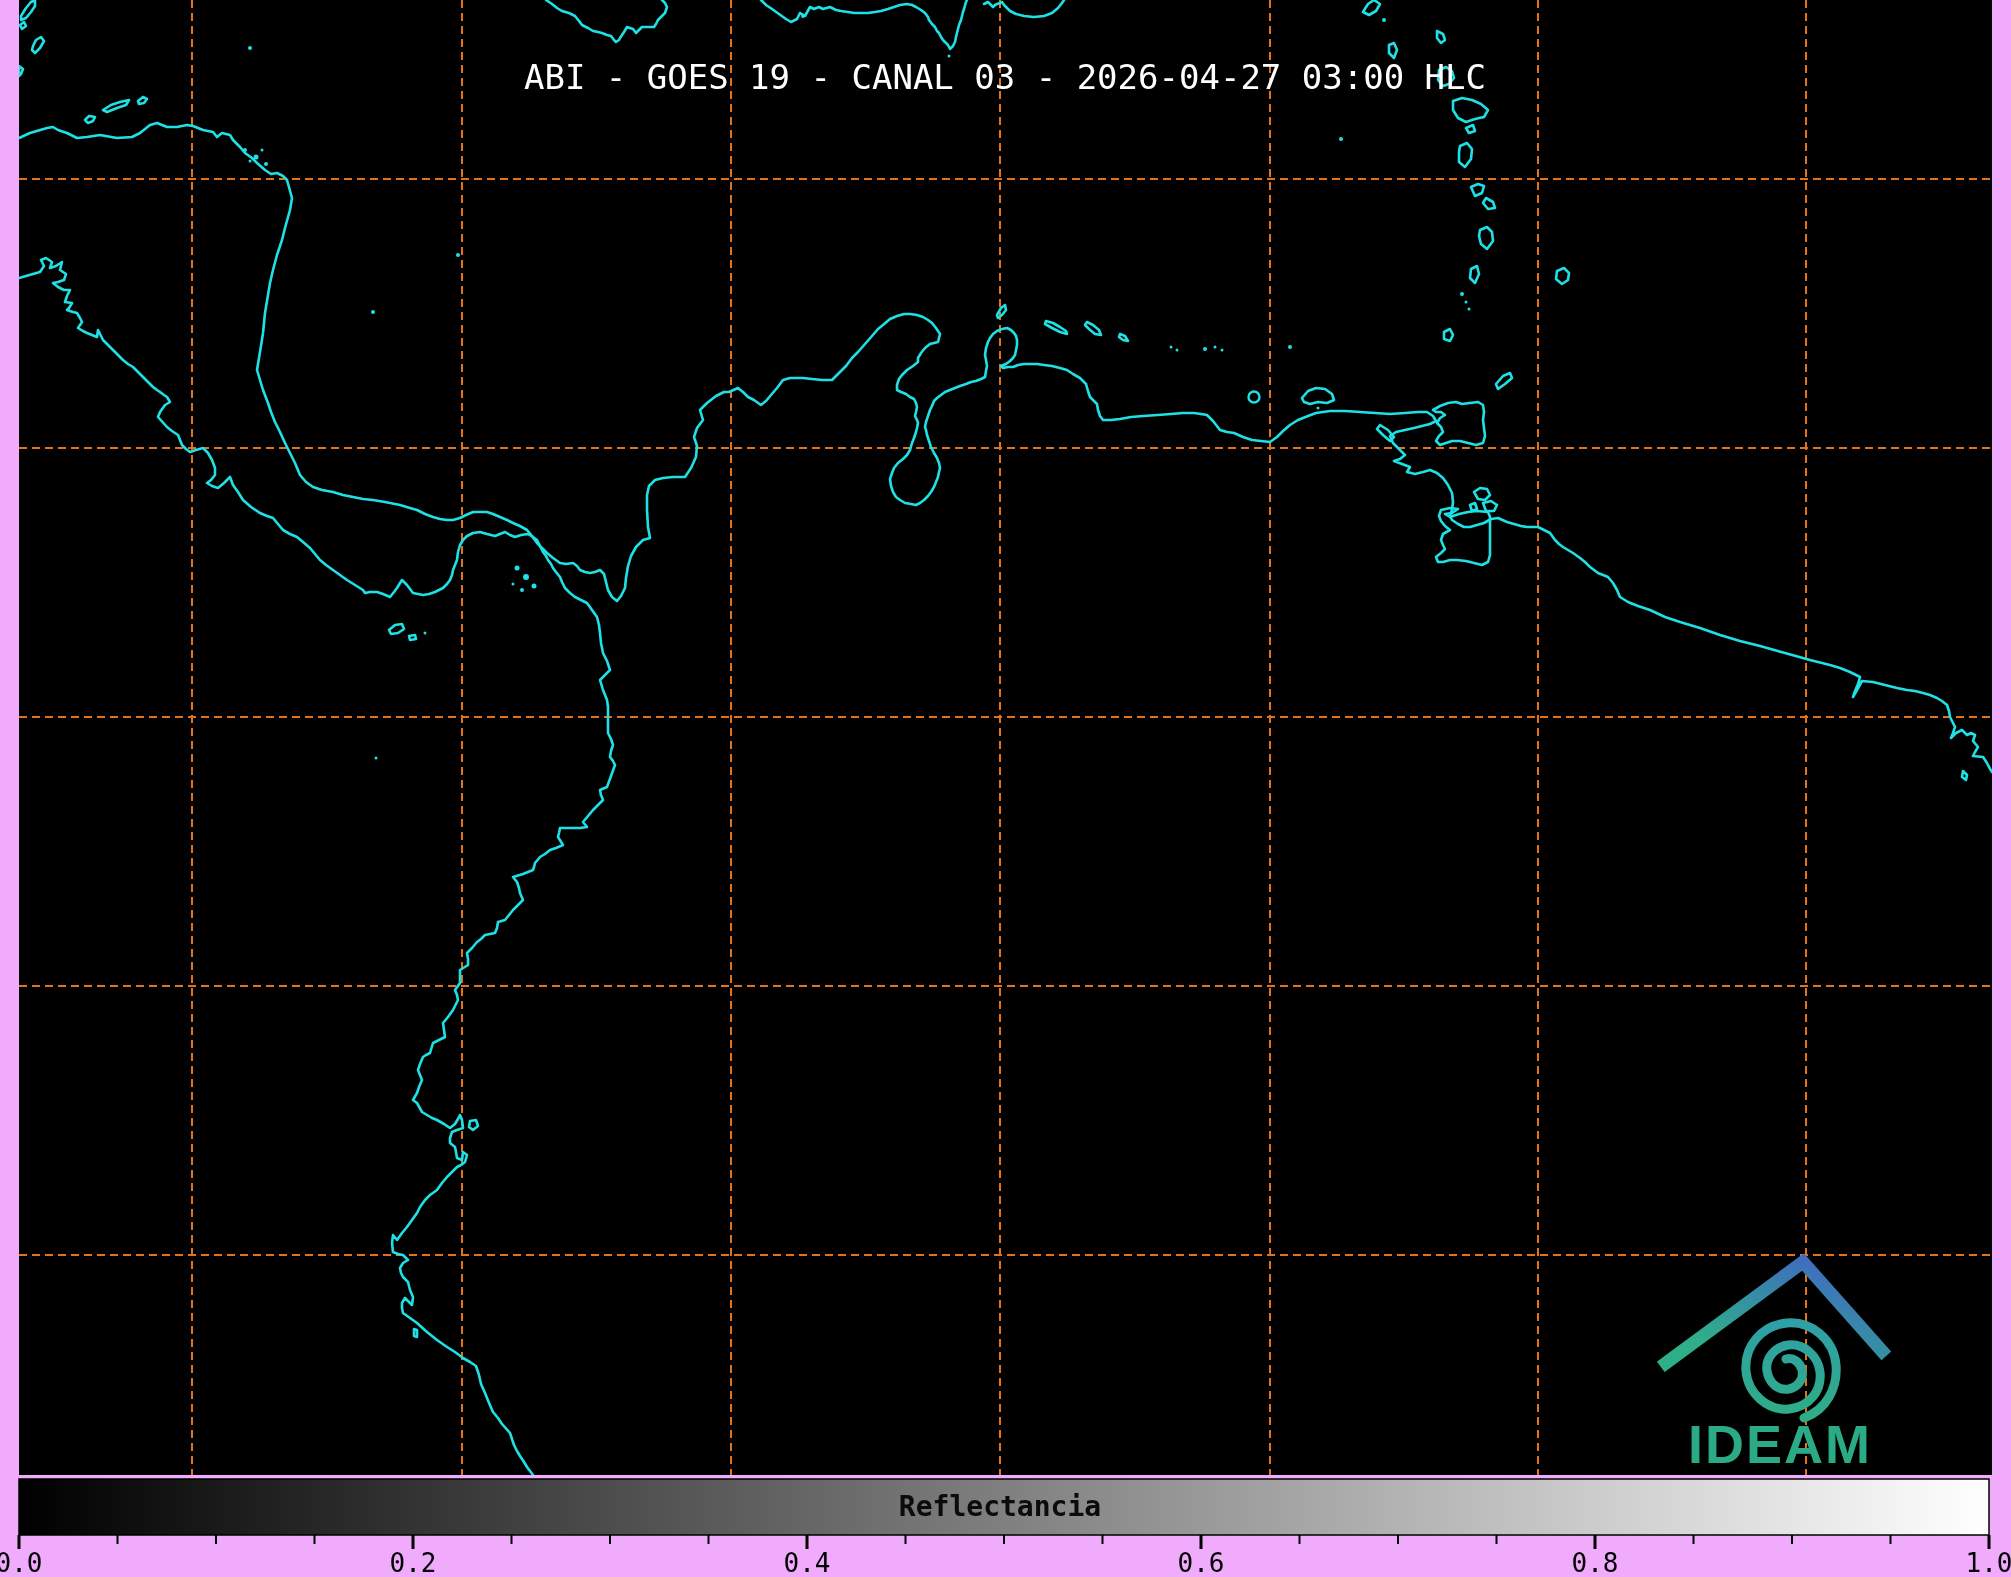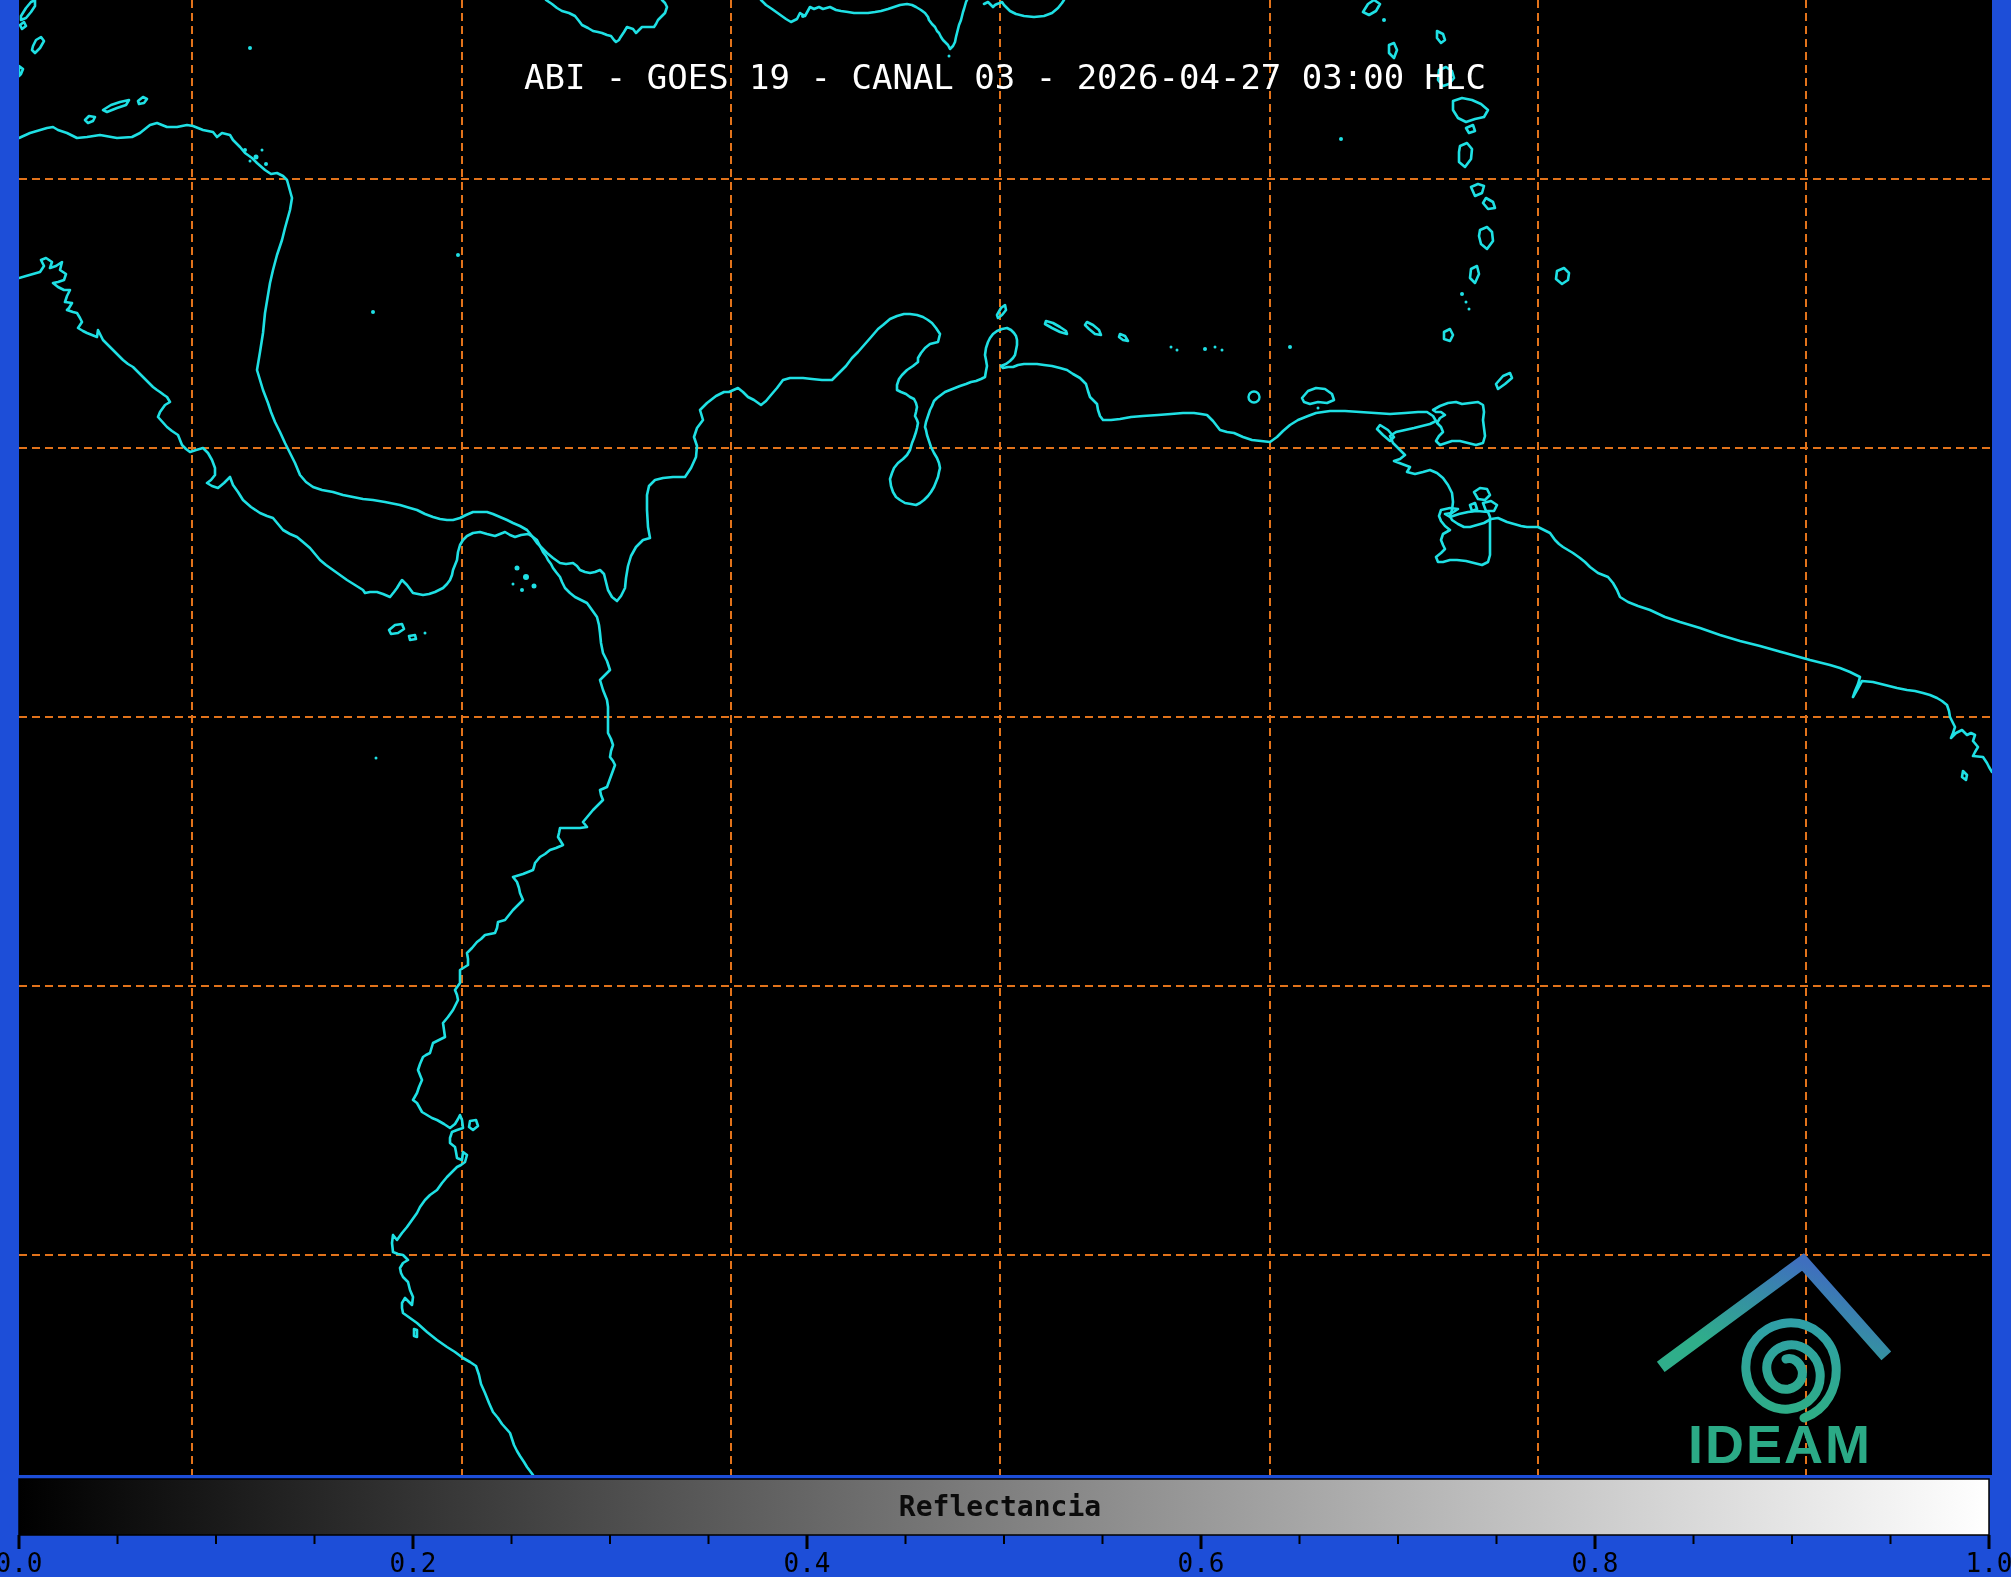--- a/index.html
+++ b/index.html
@@ -1,16 +1,16 @@
 <!DOCTYPE html>
 <html><head>
 <meta charset="utf-8">
 <style>
   html,body{margin:0;padding:0;background:#ffffff;}
-  #stage{position:relative;width:2011px;height:1577px;background:#1d4ed8;overflow:hidden;
+  #stage{position:relative;width:2011px;height:1577px;background:#f0abfc;overflow:hidden;
          font-family:"DejaVu Sans Mono","Liberation Mono",monospace;}
   svg{display:block;}
   text{user-select:none;}
 </style>
 </head>
 <body>
 
 <div id="stage">
   <svg id="scene" width="2011" height="1577" viewBox="0 0 2011 1577">
     <defs>

